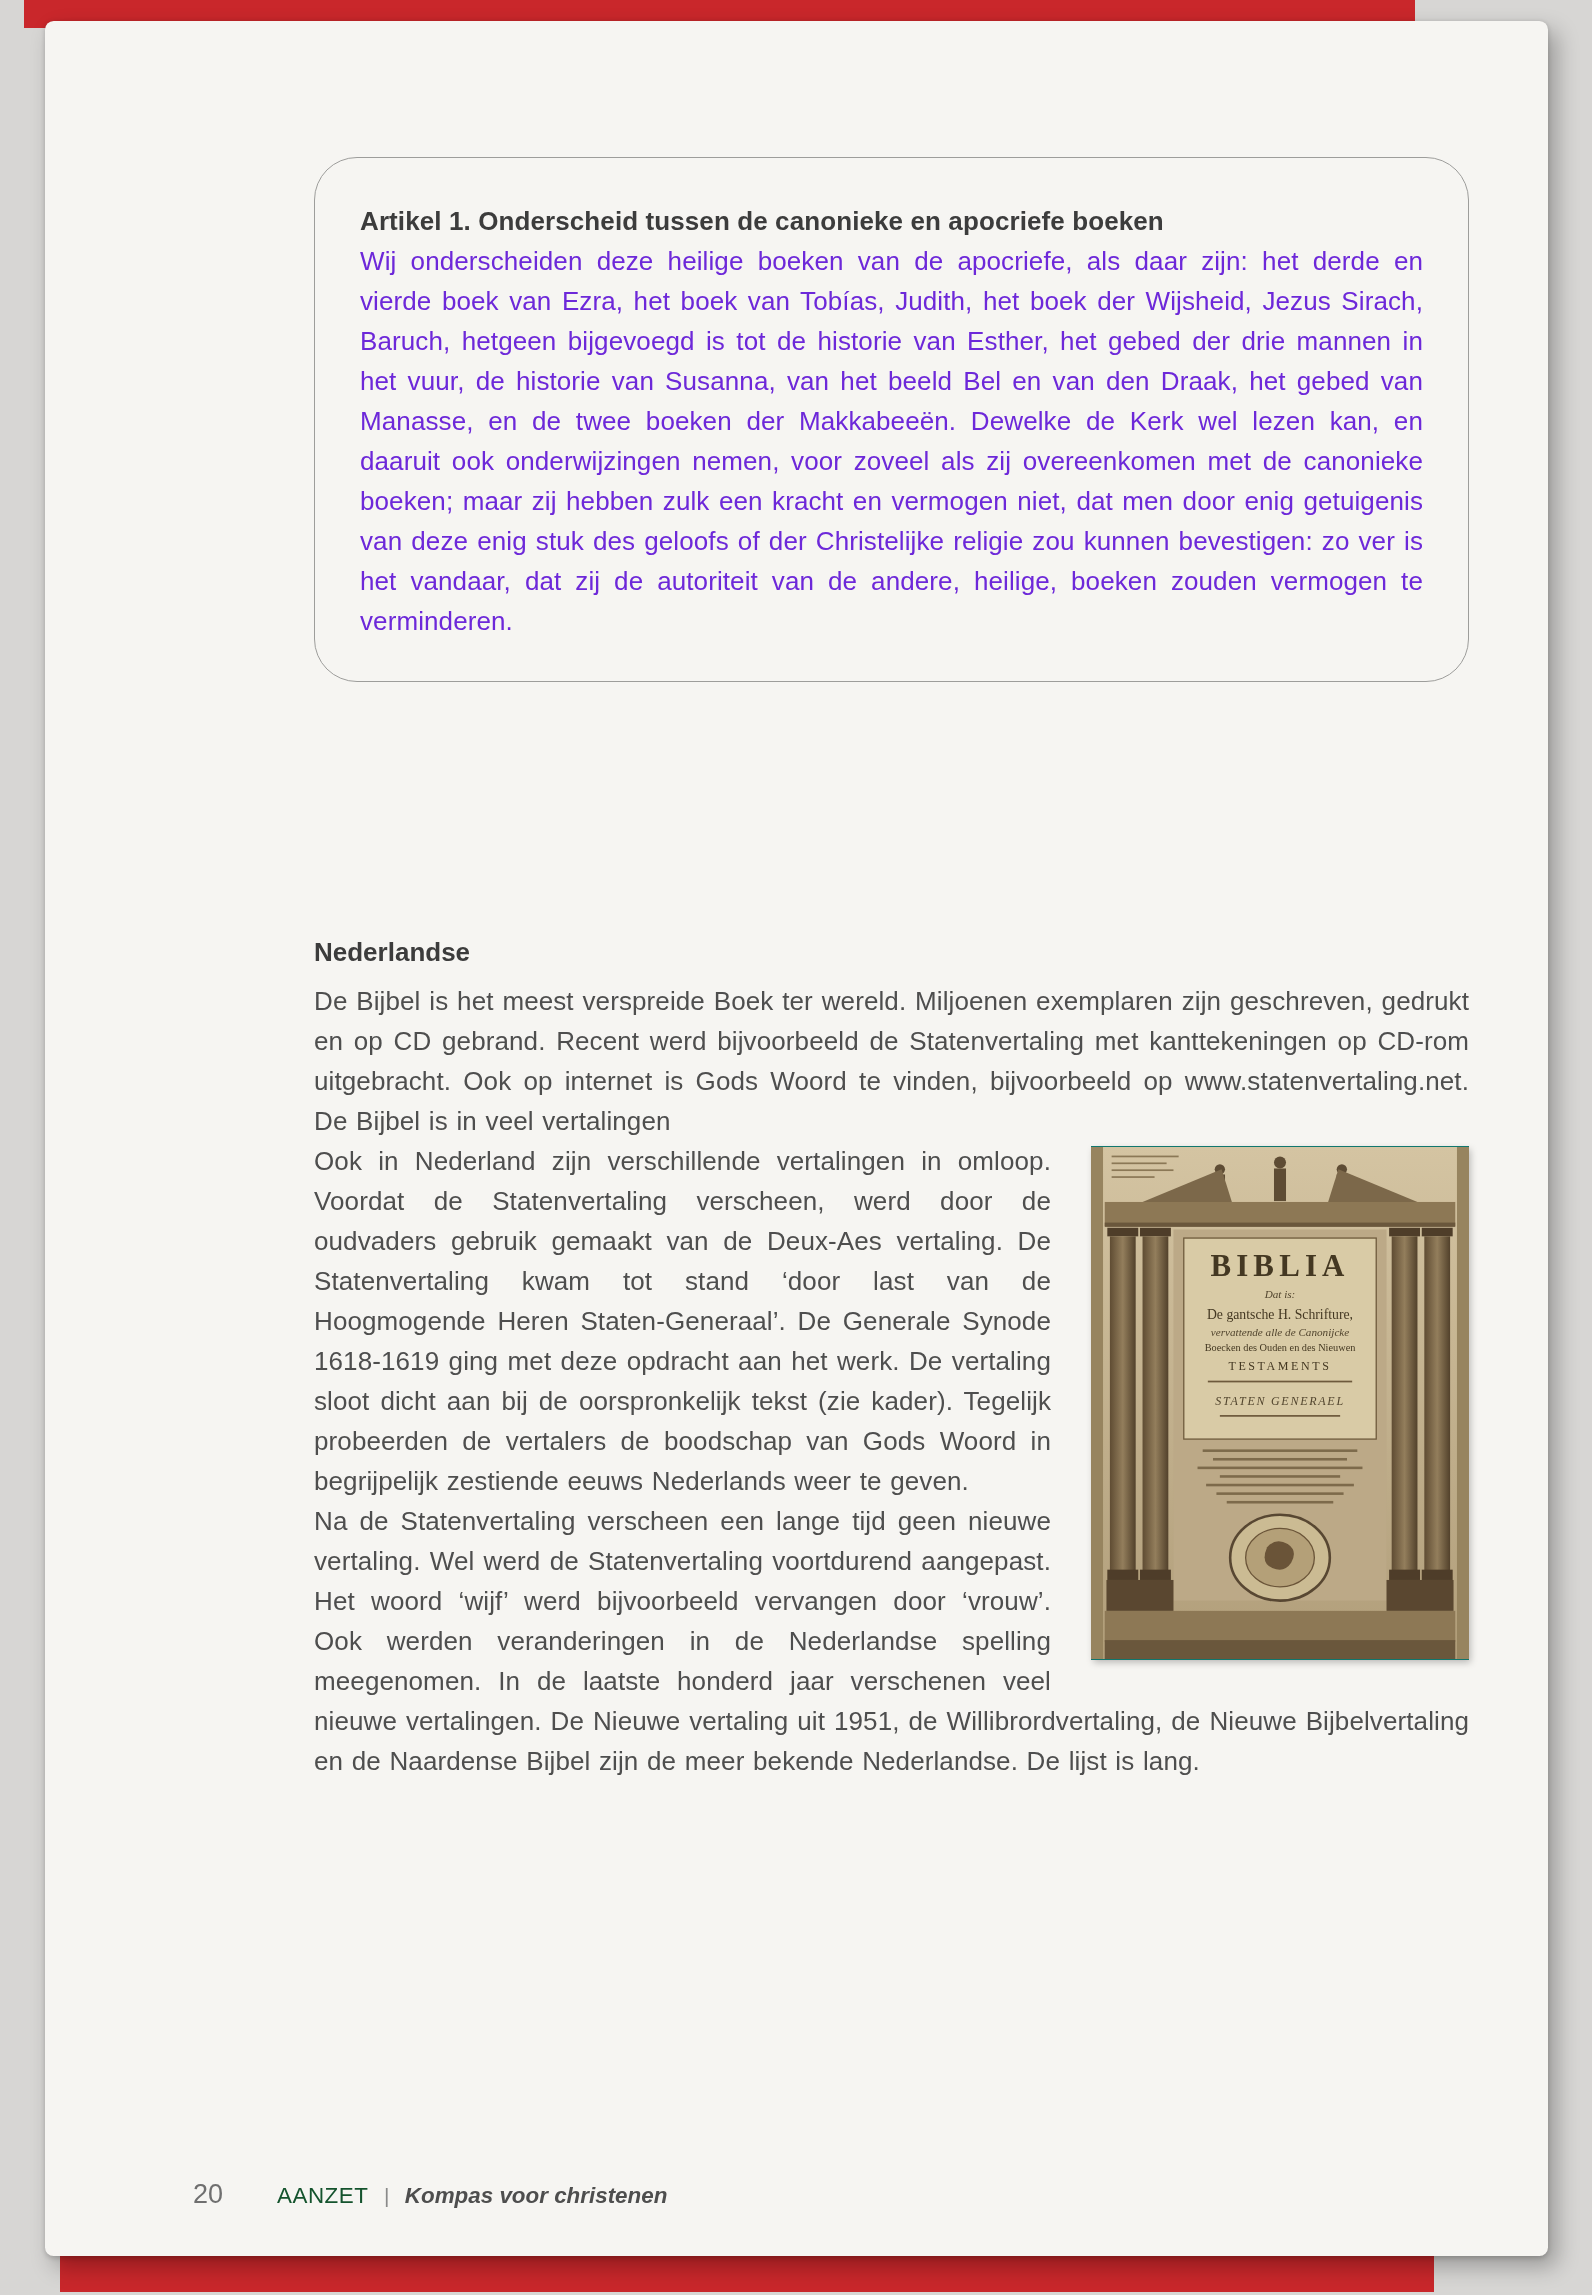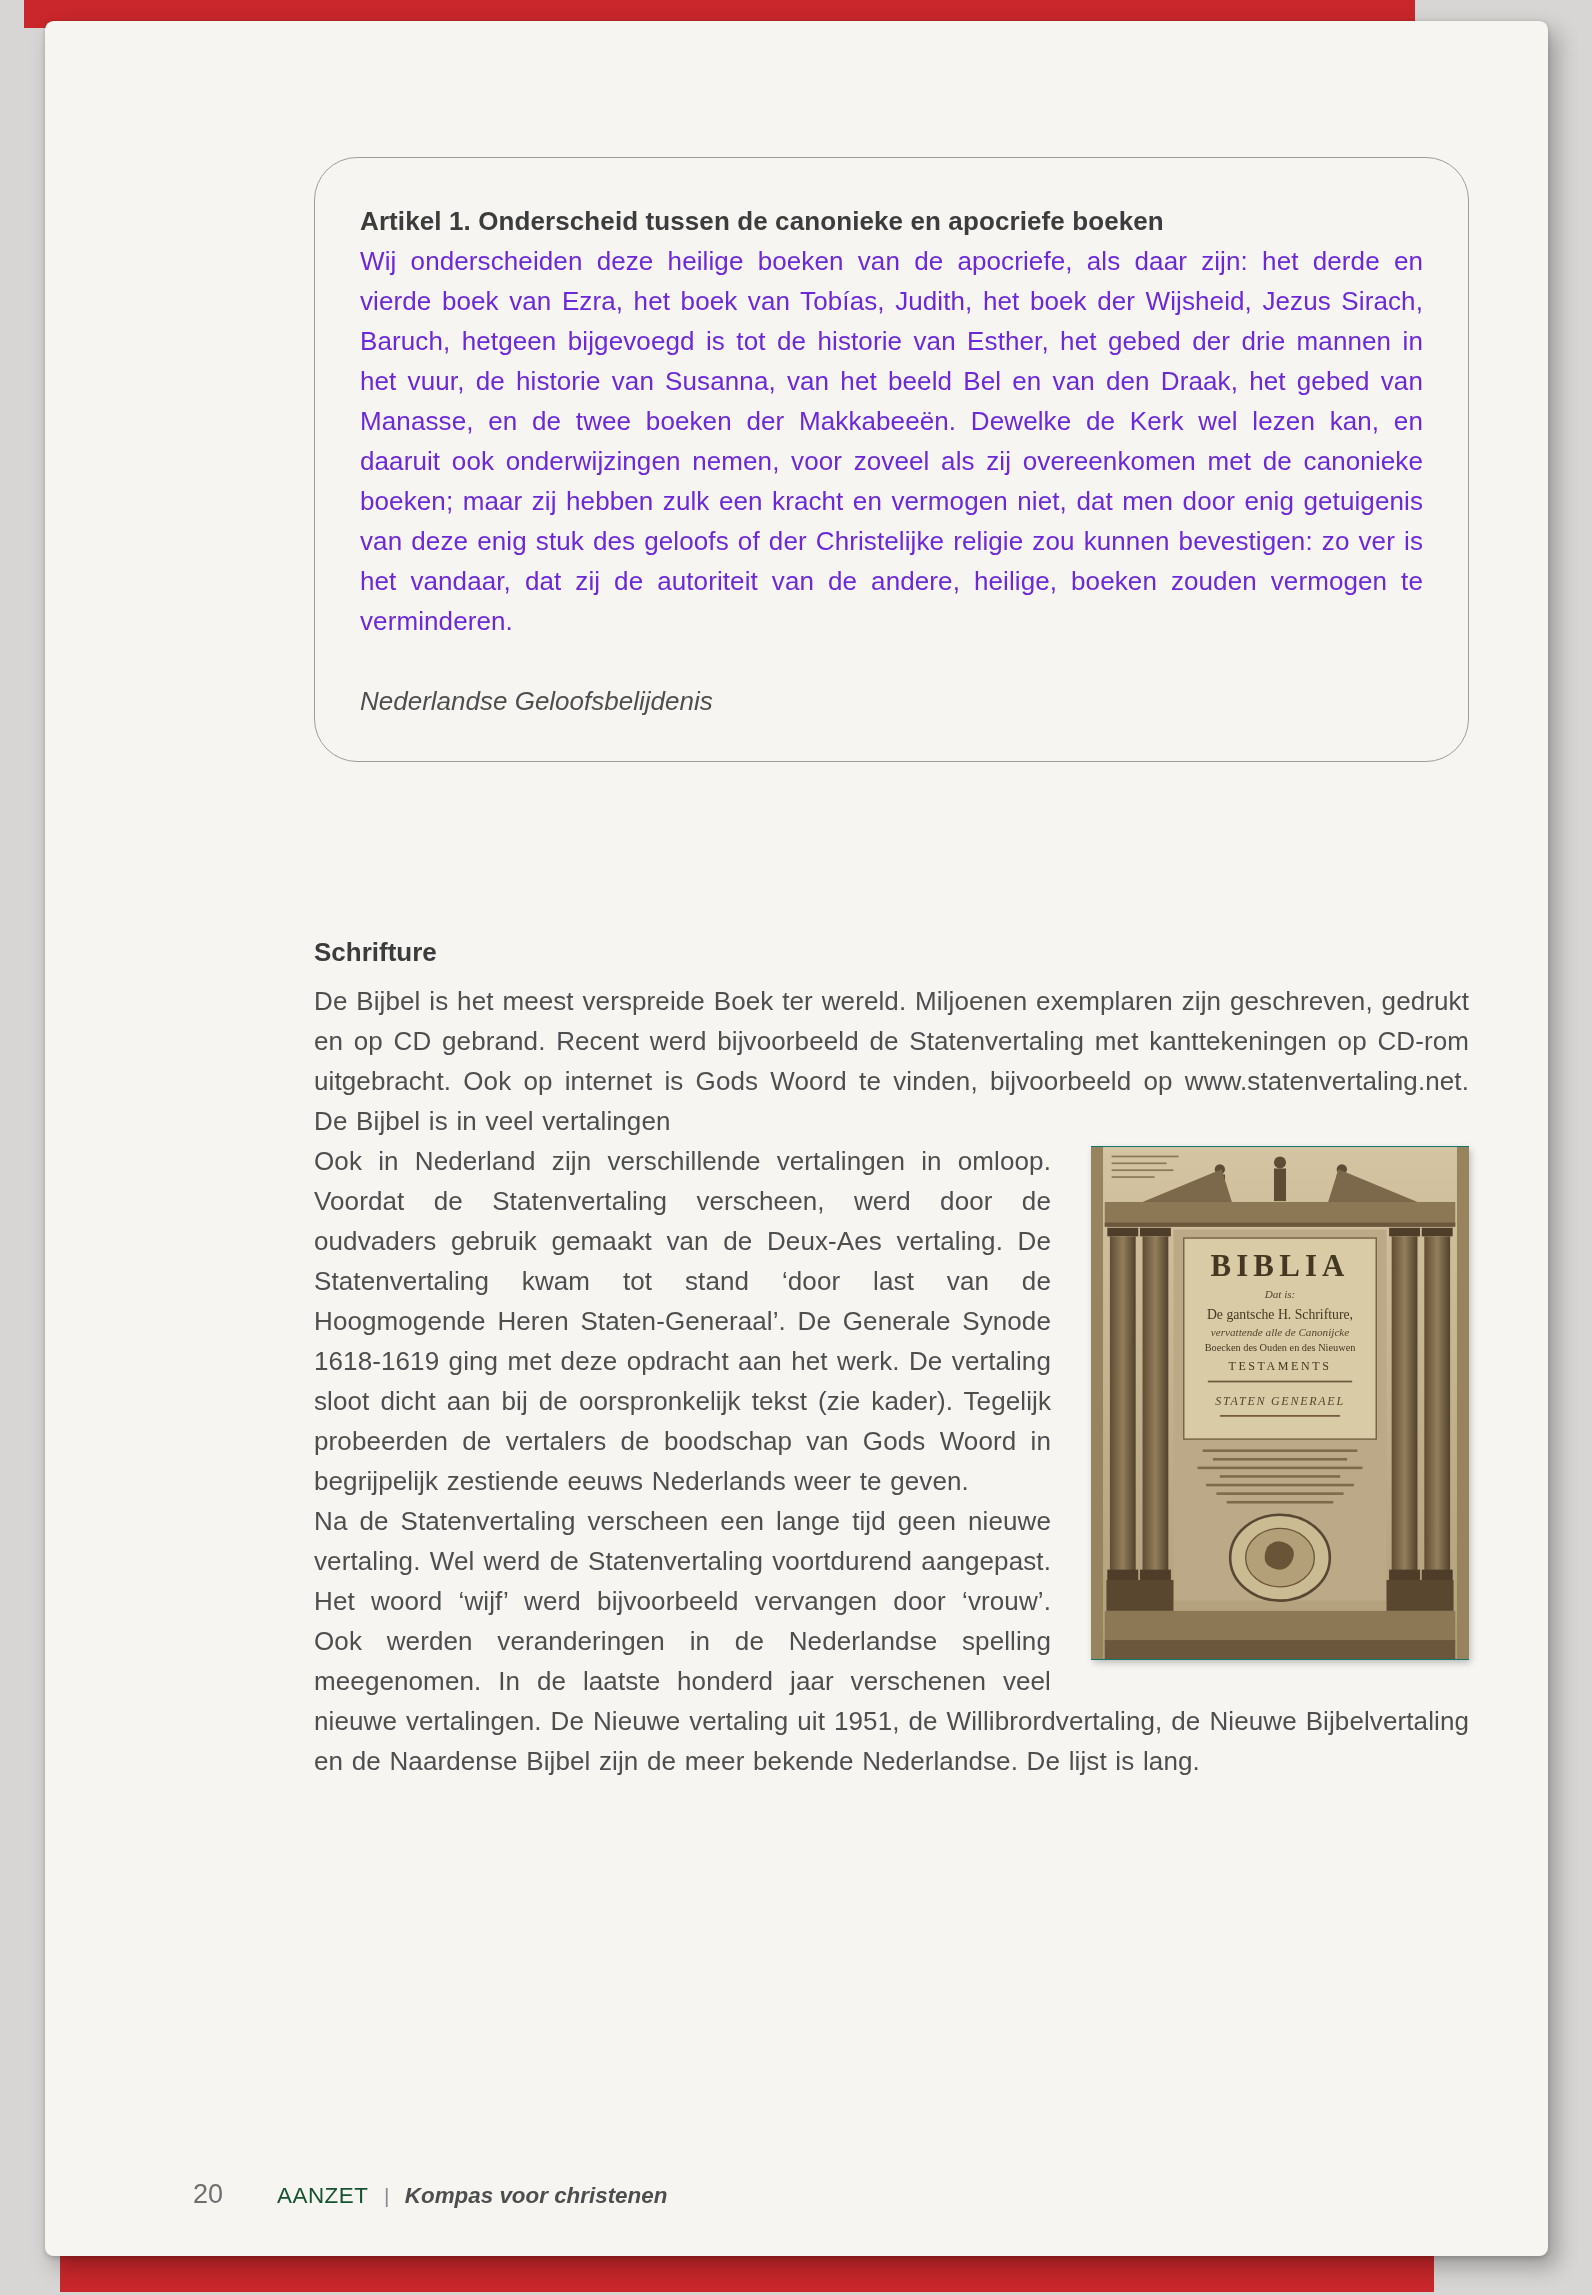--- a/index.html
+++ b/index.html
@@ -140,25 +140,24 @@
 <body>
 
 <div class="red-strip top"></div>
 <div class="red-strip bottom"></div>
 
 <div class="page">
 
   <div class="article-box">
     <h2>Artikel 1. Onderscheid tussen de canonieke en apocriefe boeken</h2>
     <p class="box-body">Wij onderscheiden deze heilige boeken van de apocriefe, als daar zijn: het derde en vierde boek van Ezra, het boek van Tobías, Judith, het boek der Wijsheid, Jezus Sirach, Baruch, hetgeen bijgevoegd is tot de historie van Esther, het gebed der drie mannen in het vuur, de historie van Susanna, van het beeld Bel en van den Draak, het gebed van Manasse, en de twee boeken der Makkabeeën. Dewelke de Kerk wel lezen kan, en daaruit ook onderwijzingen nemen, voor zoveel als zij overeenkomen met de canonieke boeken; maar zij hebben zulk een kracht en vermogen niet, dat men door enig getuigenis van deze enig stuk des geloofs of der Christelijke religie zou kunnen bevestigen: zo ver is het vandaar, dat zij de autoriteit van de andere, heilige, boeken zouden vermogen te verminderen.</p>
-    <p class="attribution">Nederlandse Geloofsbelijdenis</p>
   </div>
 
   <div class="text-flow">
-    <h3>Schrifture</h3>
+    <h3>Nederlandse</h3>
 
     <p>De Bijbel is het meest verspreide Boek ter wereld. Miljoenen exemplaren zijn geschreven, gedrukt en op CD gebrand. Recent werd bijvoorbeeld de Statenvertaling met kanttekeningen op CD-rom uitgebracht. Ook op internet is Gods Woord te vinden, bijvoorbeeld op www.statenvertaling.net. De Bijbel is in veel vertalingen</p>
 
     <div class="figure">
       <svg viewBox="0 0 440 596" width="378" height="514">
         <defs>
           <linearGradient id="paperg" x1="0" y1="0" x2="0" y2="1">
             <stop offset="0" stop-color="#d4c4a2"></stop>
             <stop offset="1" stop-color="#b19e7a"></stop>
           </linearGradient>

